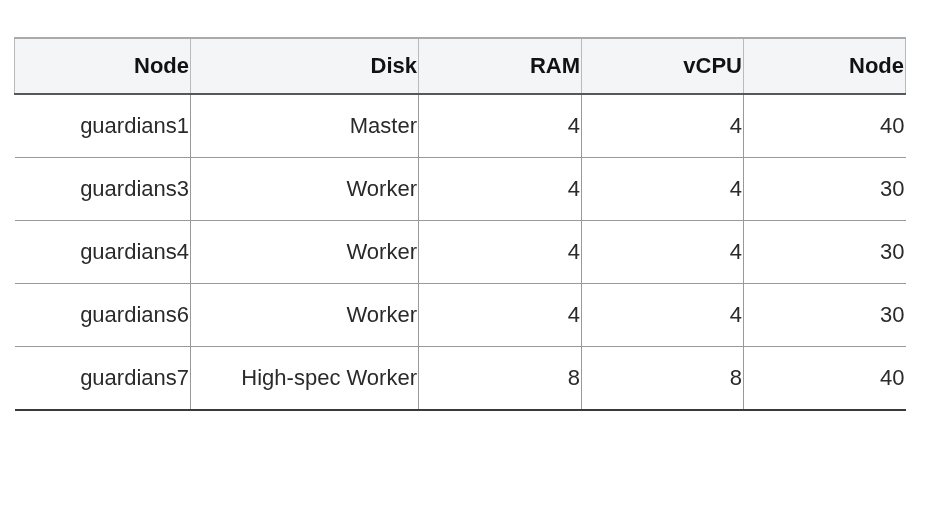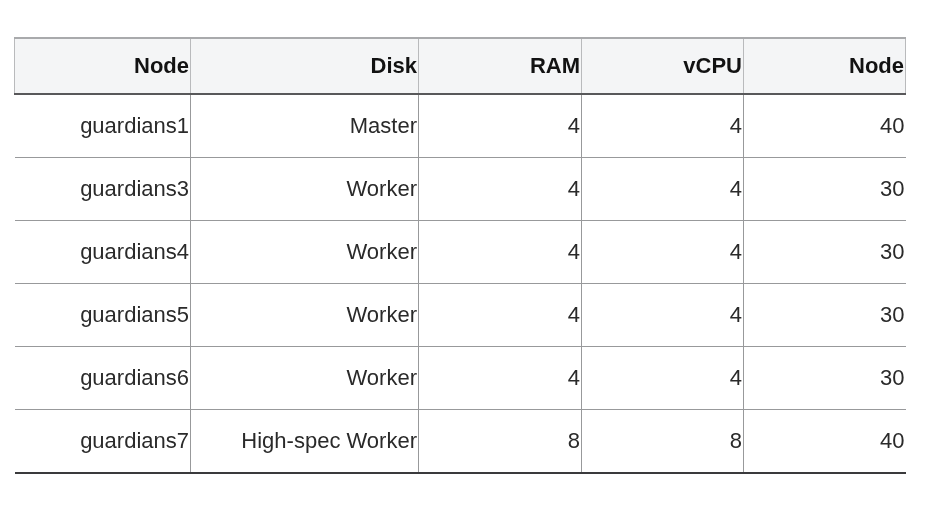--- a/index.html
+++ b/index.html
@@ -86,27 +86,20 @@
         <td>30</td>
       </tr>
       <tr>
         <td>guardians4</td>
         <td>Worker</td>
         <td>4</td>
         <td>4</td>
         <td>30</td>
       </tr>
       <tr>
-        <td>guardians5</td>
-        <td>Worker</td>
-        <td>4</td>
-        <td>4</td>
-        <td>30</td>
-      </tr>
-      <tr>
         <td>guardians6</td>
         <td>Worker</td>
         <td>4</td>
         <td>4</td>
         <td>30</td>
       </tr>
       <tr>
         <td>guardians7</td>
         <td>High-spec Worker</td>
         <td>8</td>

